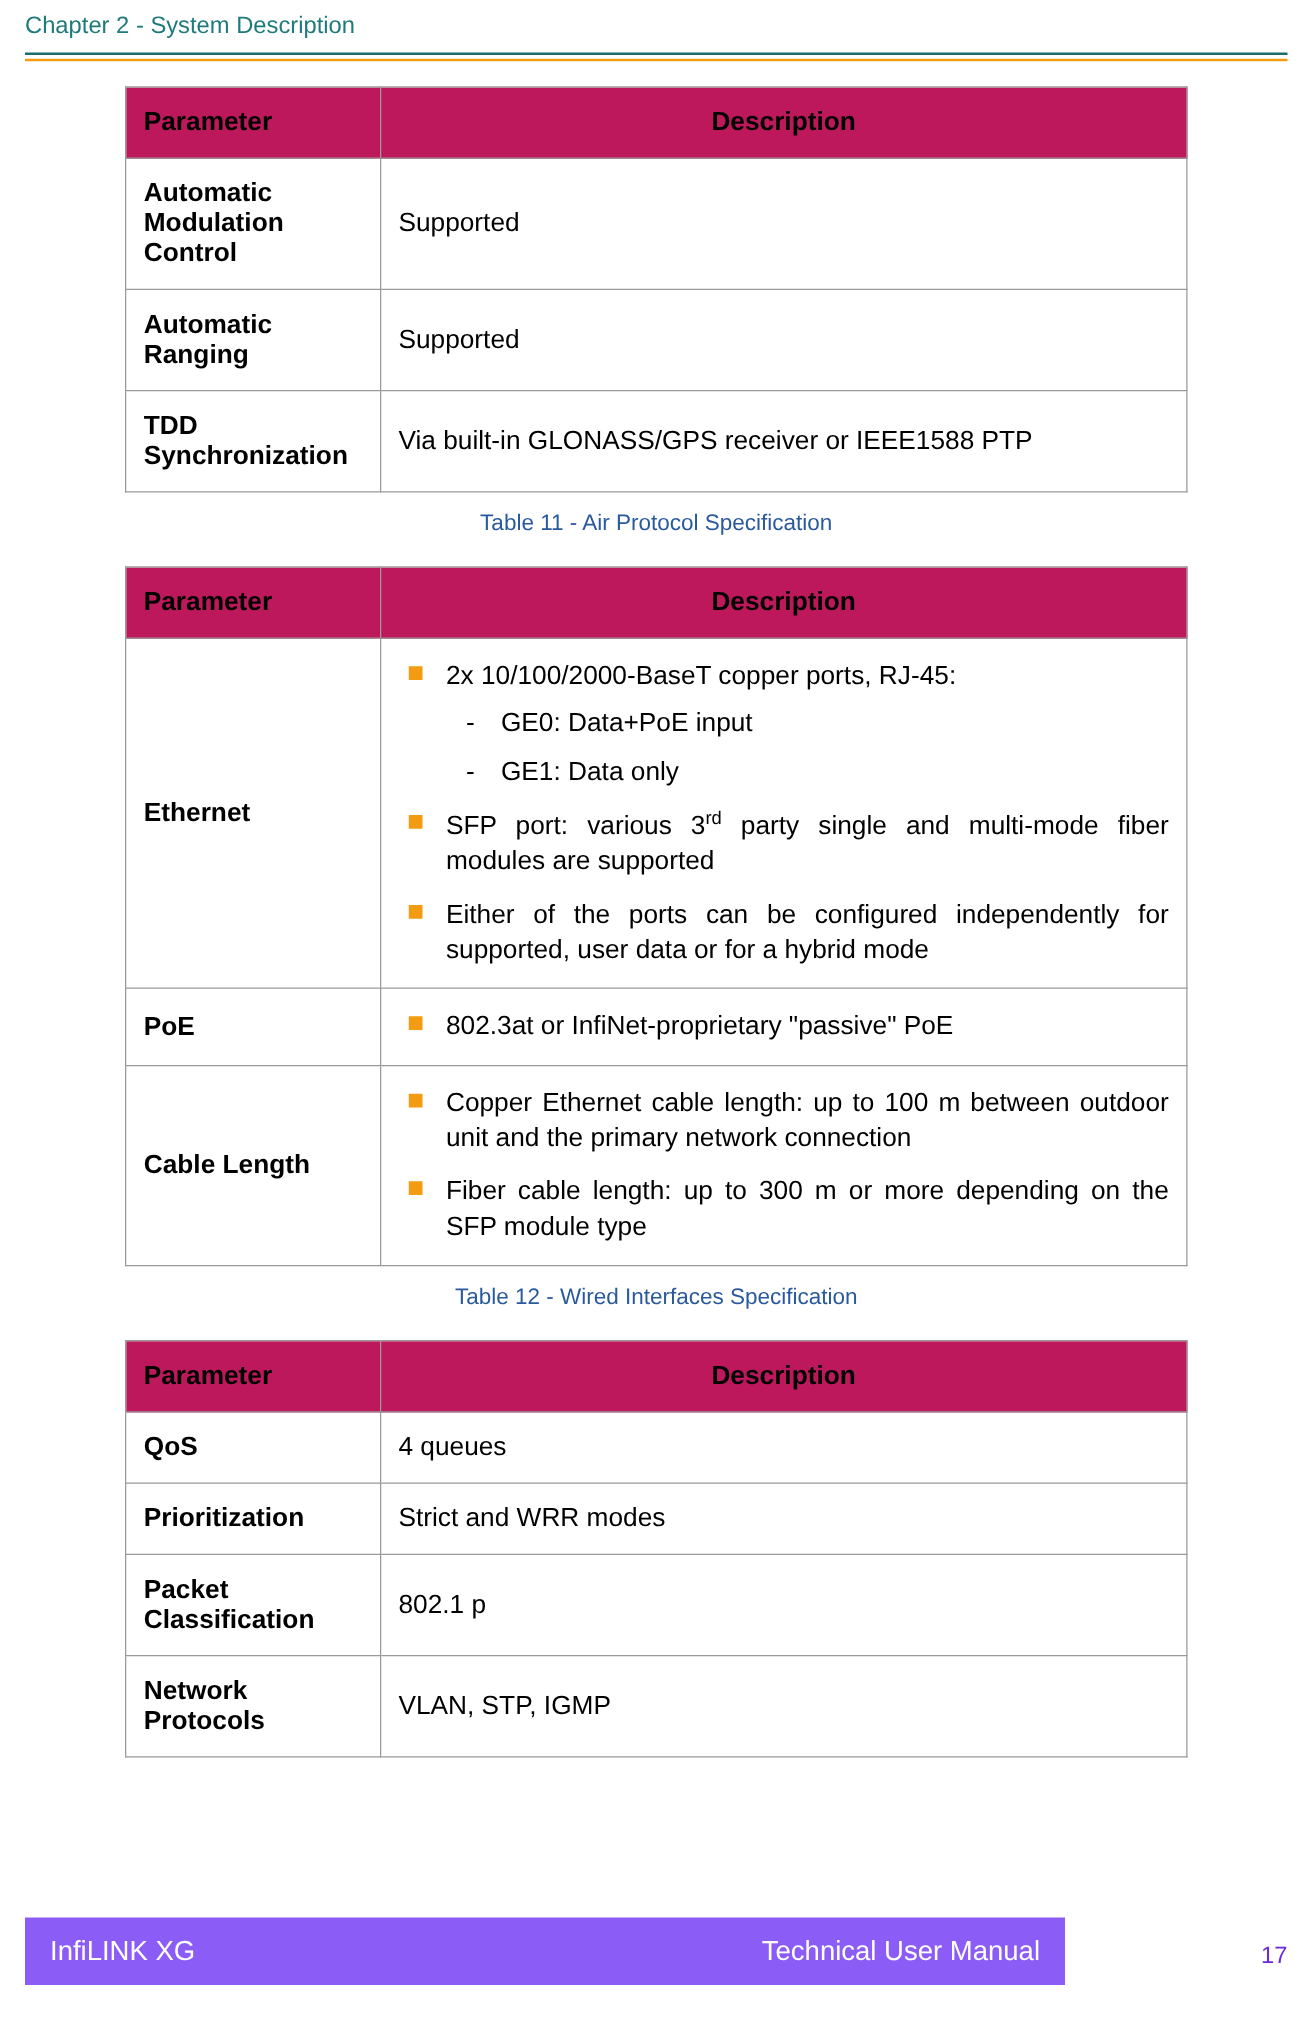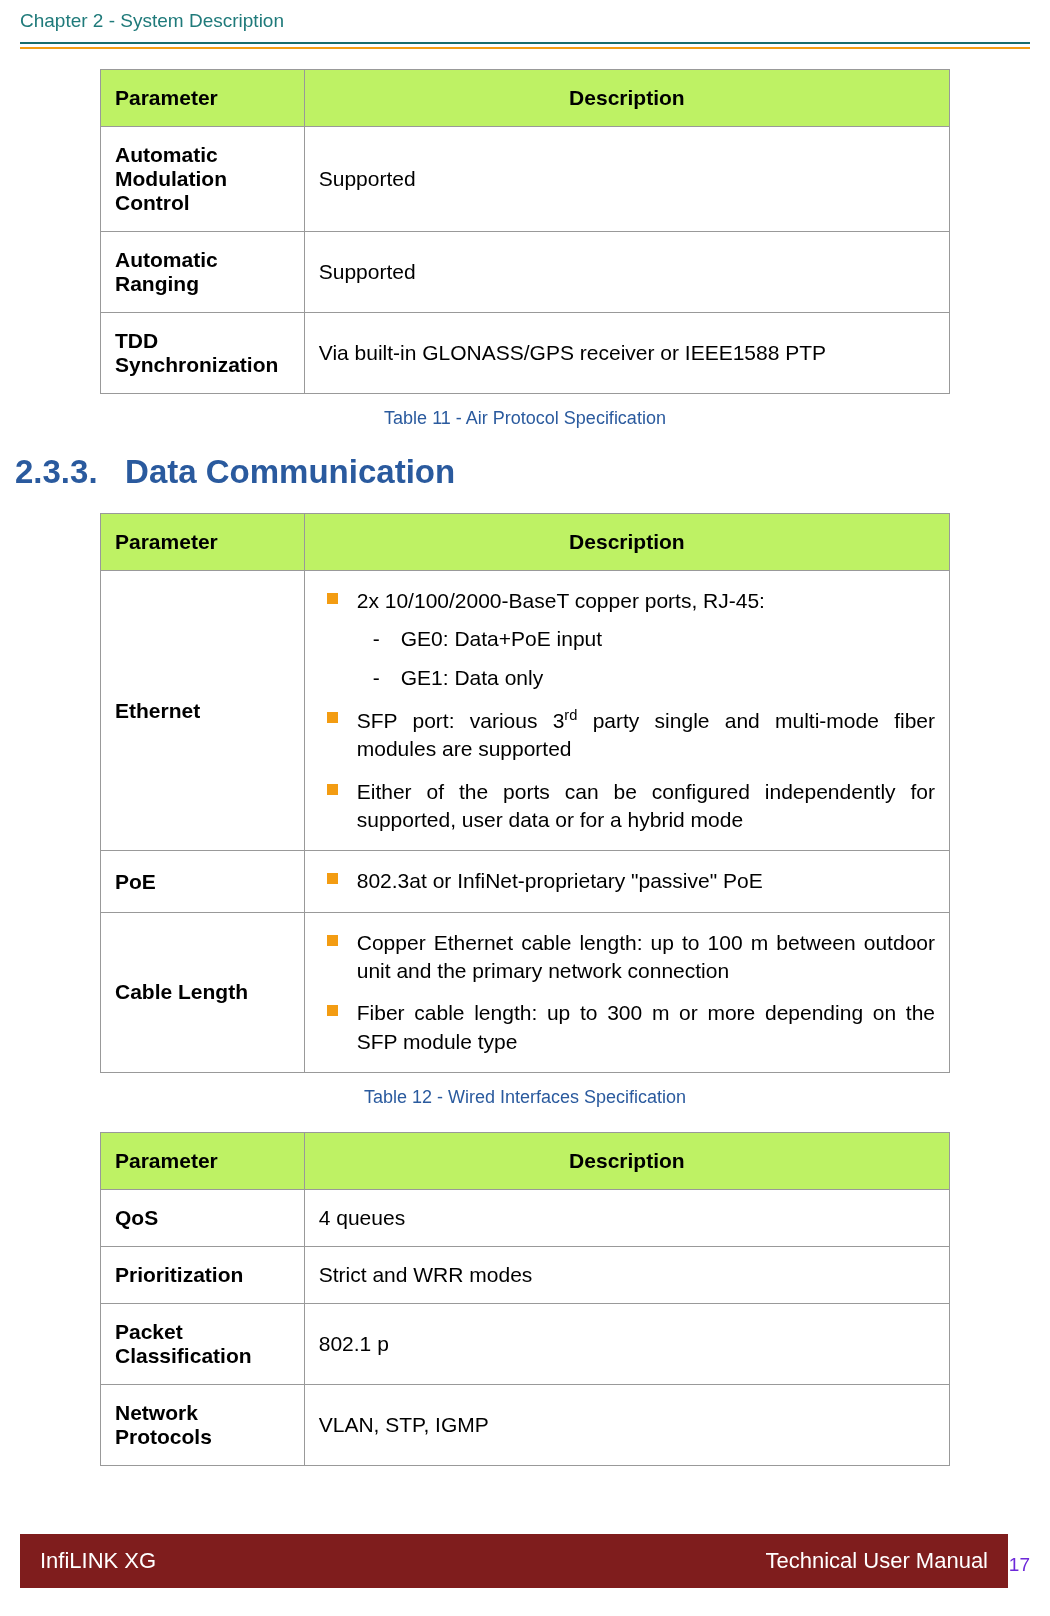--- a/index.html
+++ b/index.html
@@ -39,21 +39,21 @@
       border-collapse: collapse;
       margin-bottom: 14px;
     }
     table.spec th, table.spec td {
       border: 1px solid #999;
       padding: 16px 14px;
       font-size: 21px;
       vertical-align: middle;
     }
     table.spec th {
-      background: #bef264;
+      background: #be185d;
       font-weight: bold;
     }
     table.spec th.col-param {
       width: 24%;
       text-align: left;
     }
     table.spec th.col-desc {
       text-align: center;
     }
     table.spec td.param {
@@ -117,22 +117,22 @@
       top: 0;
     }
     sup {
       font-size: 0.7em;
       vertical-align: super;
     }
     .footer-bar {
       position: absolute;
       bottom: 28px;
       left: 20px;
-      width: 988px;
-      background: #7f1d1d;
+      width: 832px;
+      background: #8b5cf6;
       color: #fff;
       font-size: 22px;
       padding: 14px 20px;
       display: flex;
       justify-content: space-between;
       align-items: center;
     }
     .page-number {
       position: absolute;
       bottom: 40px;
@@ -169,23 +169,20 @@
         <td class="desc">Supported</td>
       </tr>
       <tr>
         <td class="param">TDD Synchronization</td>
         <td class="desc">Via built-in GLONASS/GPS receiver or IEEE1588 PTP</td>
       </tr>
     </tbody>
   </table>
   <div class="table-caption">Table 11 - Air Protocol Specification</div>
 
-  <div class="section-heading">
-    <span>2.3.3.</span>&nbsp;&nbsp;&nbsp;<span>Data Communication</span>
-  </div>
 
   <table class="spec">
     <thead>
       <tr>
         <th class="col-param">Parameter</th>
         <th class="col-desc">Description</th>
       </tr>
     </thead>
     <tbody>
       <tr>

